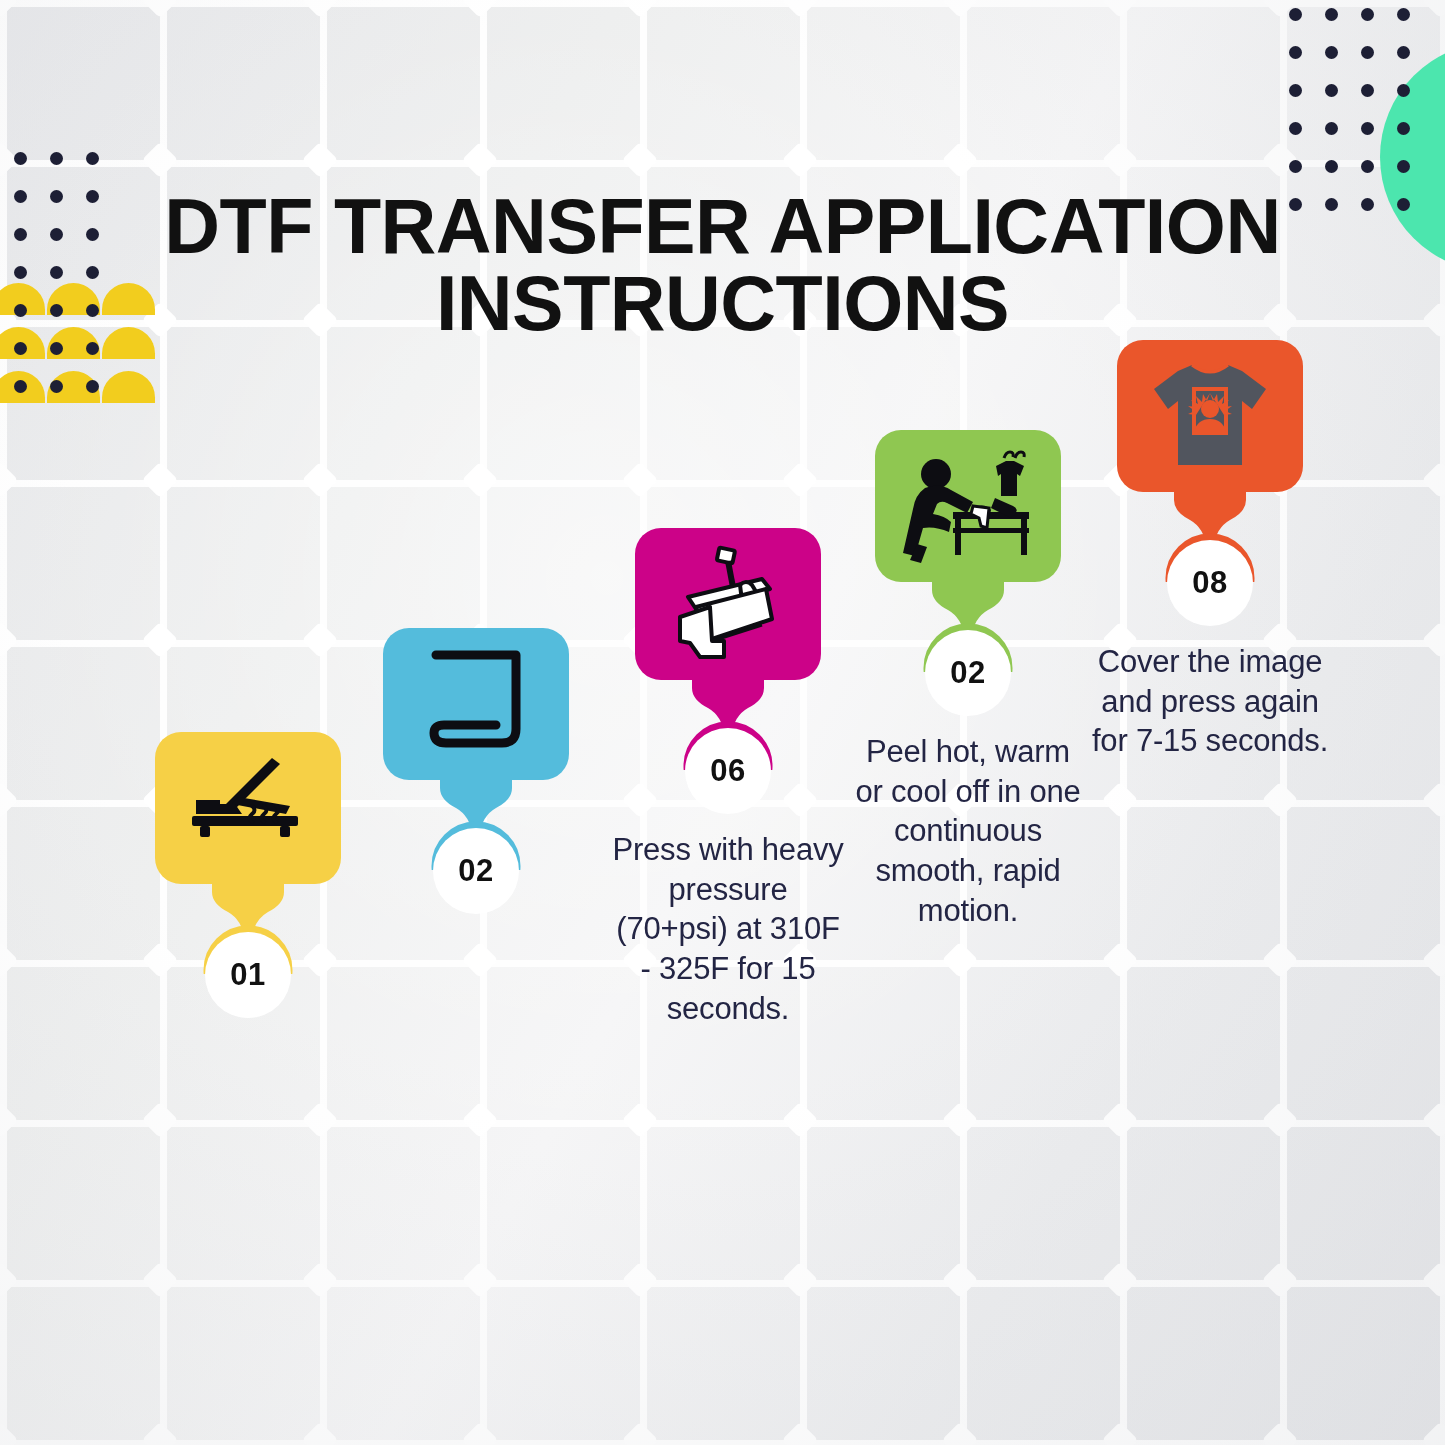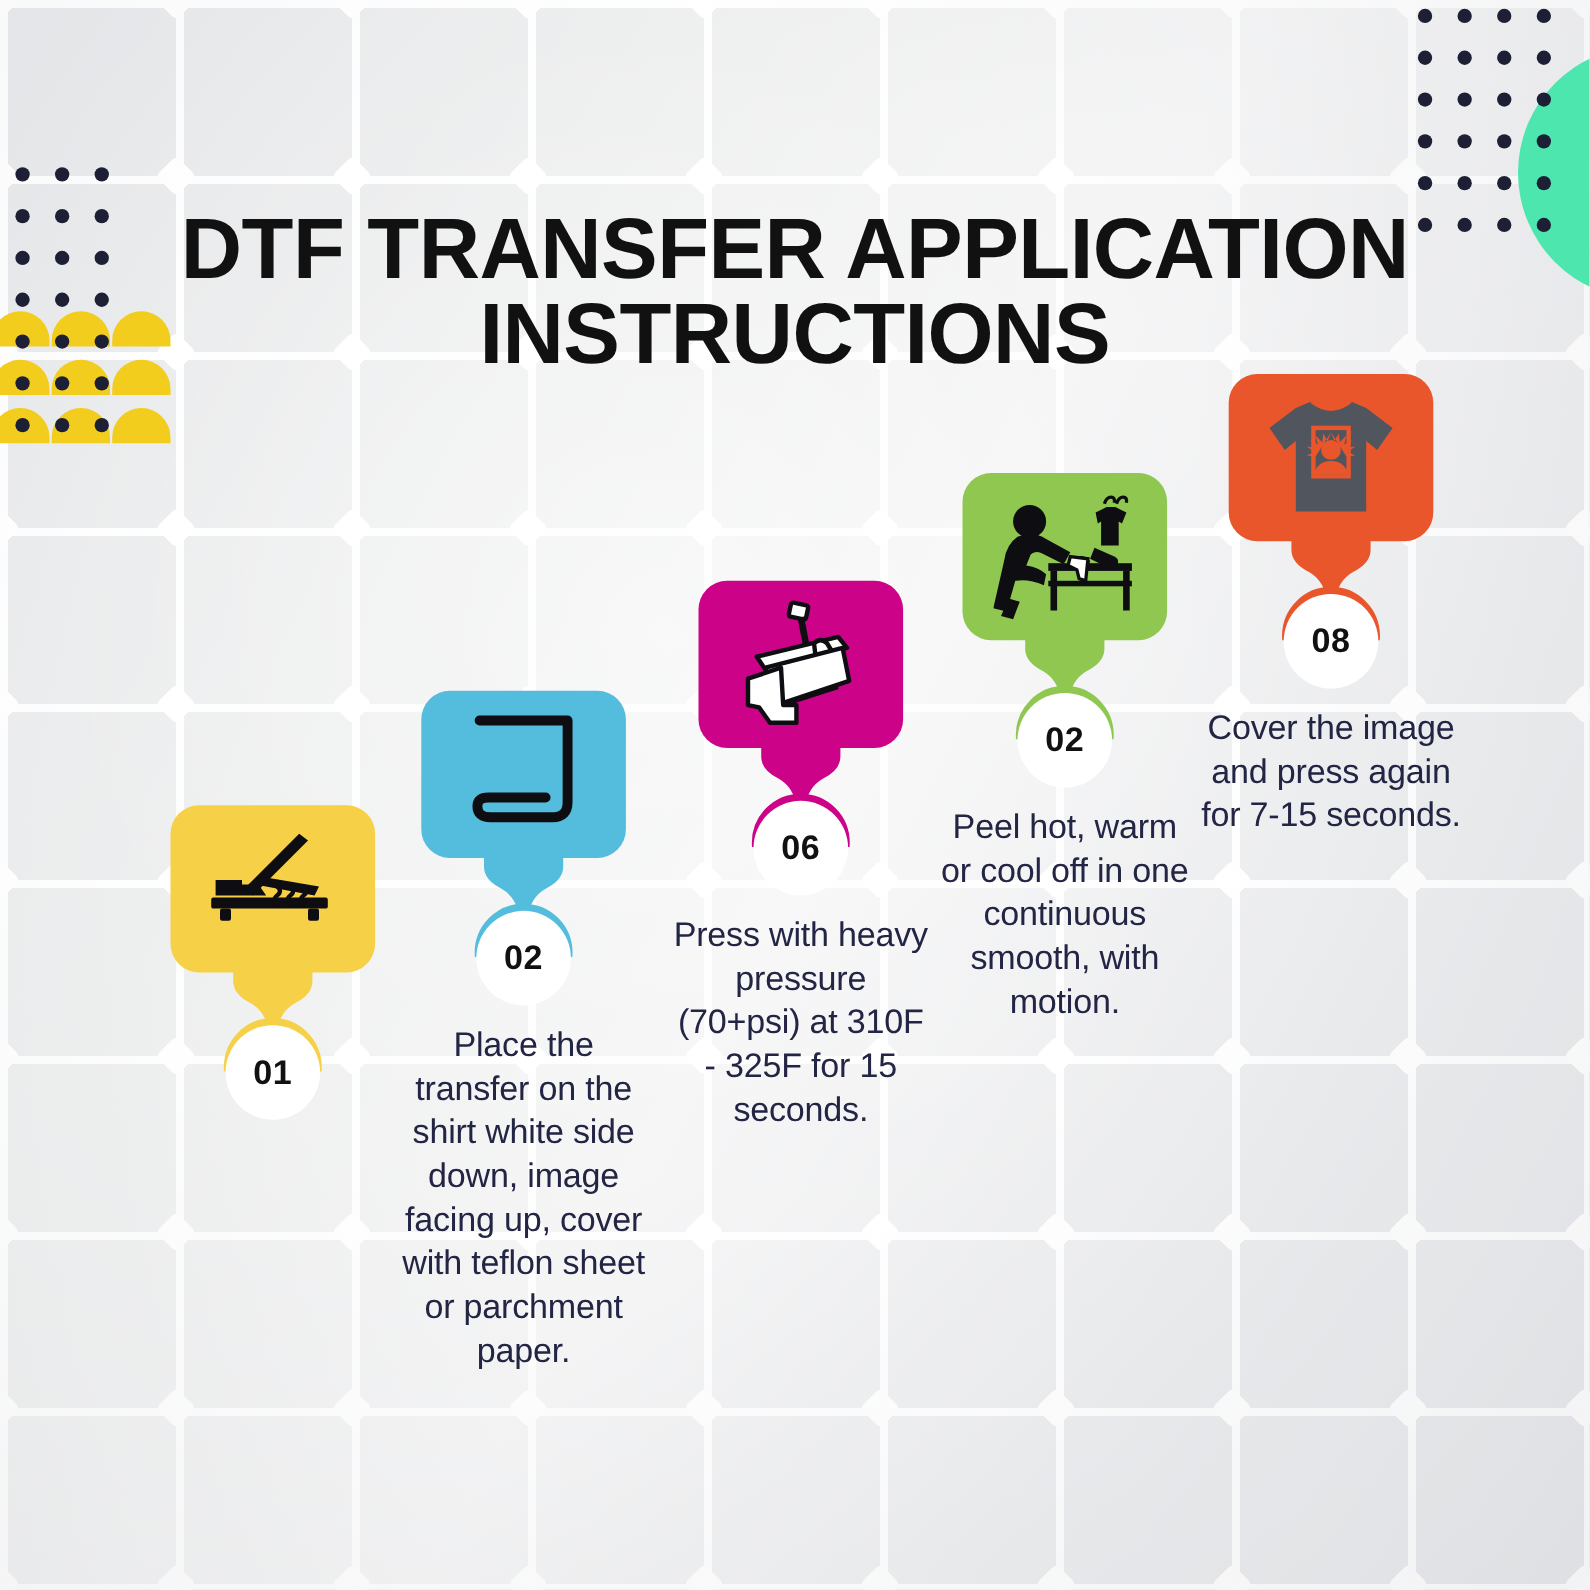--- a/index.html
+++ b/index.html
@@ -415,21 +415,20 @@
     </div>
     <div class="neck-wrap">
       <svg width="240" height="92" viewBox="0 0 240 92">
         <path d="M84 0 L156 0 L156 10 Q156 22 140 30 Q126 38 124 56 L116 56 Q114 38 100 30 Q84 22 84 10 Z" fill="#54bcdc"></path>
         <circle cx="120" cy="88" r="40" fill="none" stroke="#54bcdc" stroke-width="9"></circle>
       </svg>
     </div>
     <div class="badge">
       <span>02</span>
     </div>
-    <div class="caption">Place the transfer on the shirt white side down, image facing up, cover with teflon sheet or parchment paper.</div>
   </div>
 
   <div class="step" id="step-3">
     <div class="card" style="background:#cc0288">
       <span>
         <svg width="124" height="118" viewBox="0 0 124 118">
           <g stroke="#0d0d12" stroke-width="4" stroke-linejoin="round">
             <rect x="52" y="4" width="16" height="13" rx="2" fill="#ffffff" transform="rotate(12 60 10)"></rect>
             <path d="M62 16 L70 58" fill="none" stroke-width="6"></path>
             <path d="M22 52 L96 34 L104 44 L30 64 Z" fill="#ffffff"></path>
@@ -478,21 +477,21 @@
     </div>
     <div class="neck-wrap">
       <svg width="240" height="92" viewBox="0 0 240 92">
         <path d="M84 0 L156 0 L156 10 Q156 22 140 30 Q126 38 124 56 L116 56 Q114 38 100 30 Q84 22 84 10 Z" fill="#8fc751"></path>
         <circle cx="120" cy="88" r="40" fill="none" stroke="#8fc751" stroke-width="9"></circle>
       </svg>
     </div>
     <div class="badge">
       <span>02</span>
     </div>
-    <div class="caption">Peel hot, warm or cool off in one continuous smooth, with motion.</div>
+    <div class="caption">Peel hot, warm or cool off in one continuous smooth, rapid motion.</div>
   </div>
 
   <div class="step" id="step-5">
     <div class="card" style="background:#ea562b">
       <span>
         <svg width="124" height="118" viewBox="0 0 124 118">
           <g>
             <path d="M44 8 L30 14 L6 32 L20 52 L30 44 L30 108 L94 108 L94 44 L104 52 L118 32 L94 14 L80 8 q-18 14 -36 0 Z" fill="#51555e"></path>
             <path d="M44 8 q18 14 36 0" fill="none" stroke="#ea562b" stroke-width="3"></path>
             <rect x="44" y="30" width="36" height="48" fill="#ea562b"></rect>

